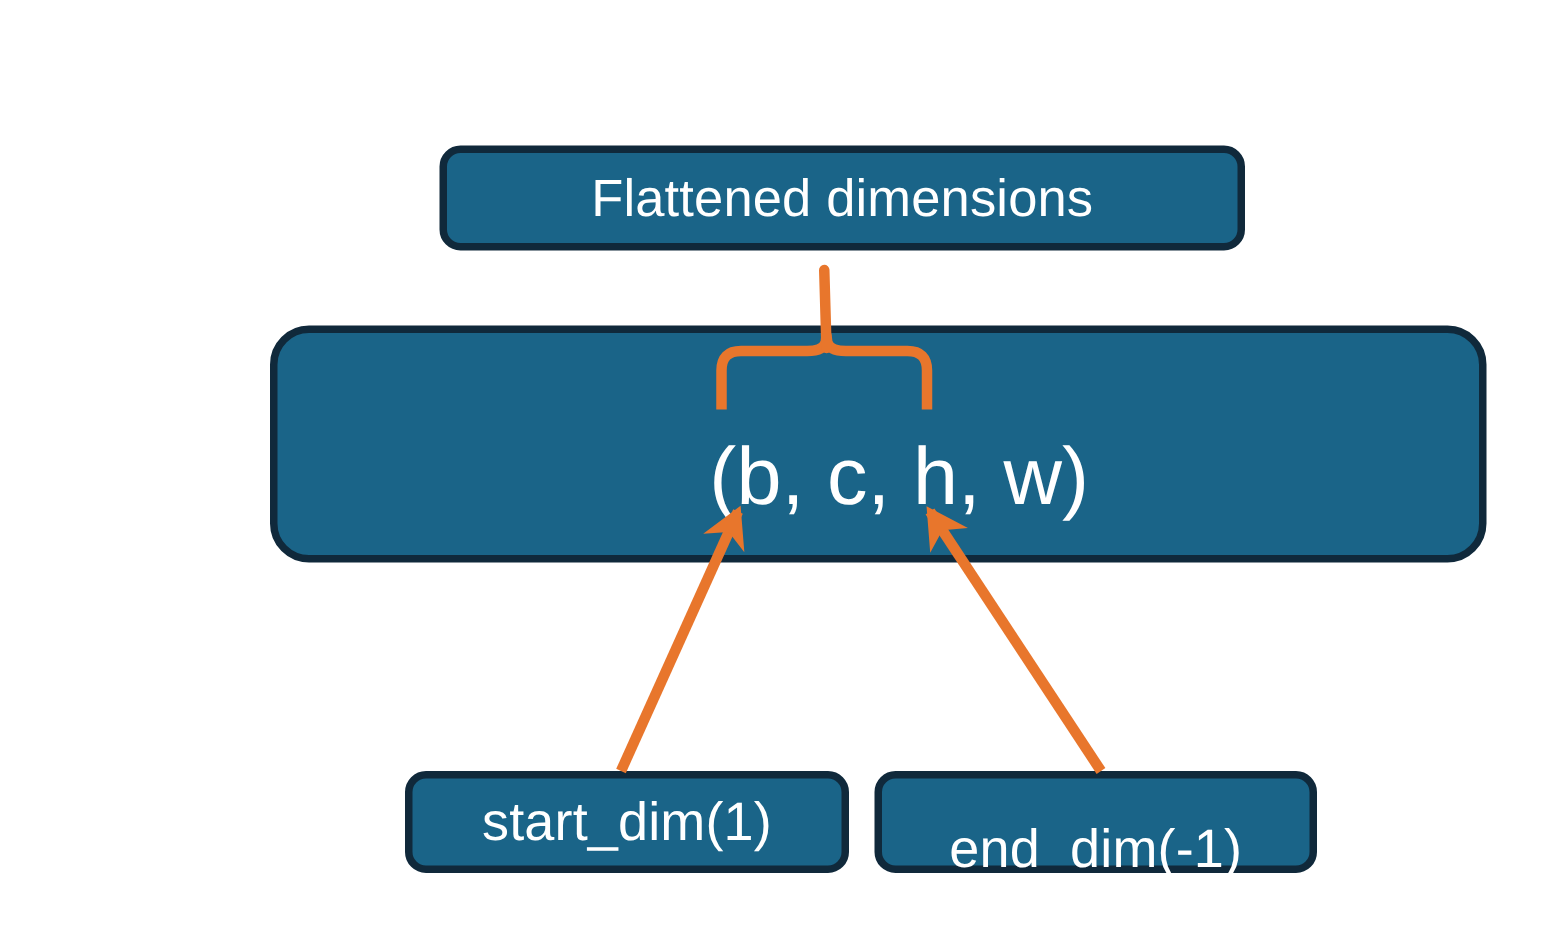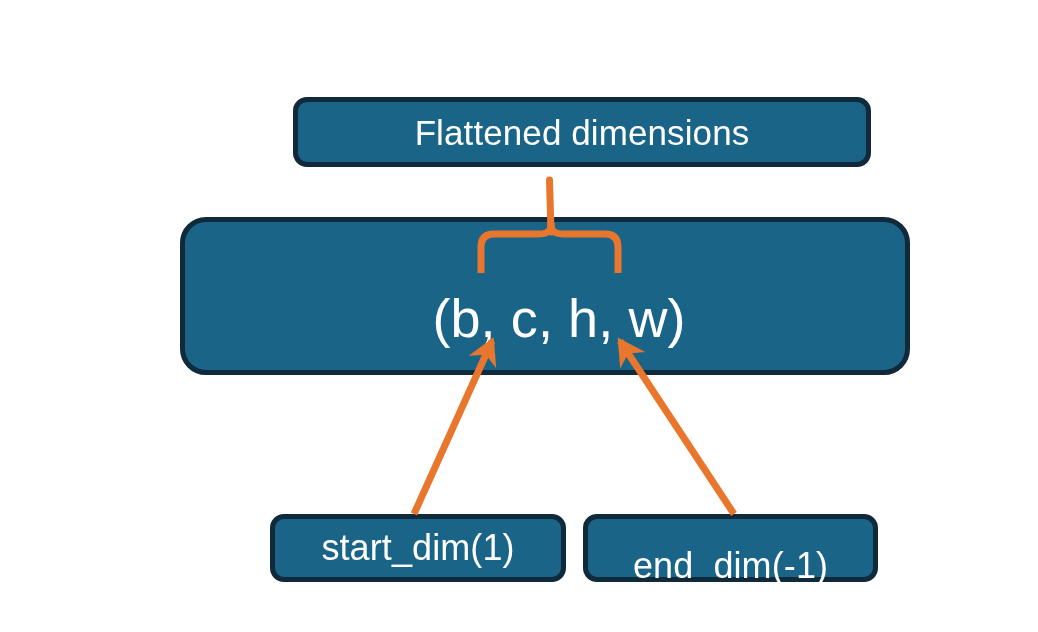--- a/index.html
+++ b/index.html
@@ -36,33 +36,33 @@
     color: #ffffff;
     white-space: nowrap;
     line-height: 1;
     letter-spacing: 0.1px;
   }
 
   
   #box-flattened {
     left: 293px;
     top: 97px;
-    width: 578px;
+    width: 537px;
     height: 70px;
     border-radius: 14px;
   }
   #box-flattened .node-label {
     font-size: 35px;
   }
 
   
   #box-shape {
     left: 180px;
     top: 217px;
-    width: 730px;
+    width: 811px;
     height: 158px;
     border-radius: 26px;
     padding-left: 28px;
   }
   #box-shape .node-label {
     font-size: 54px;
     position: relative;
     top: 22px;
   }
 

